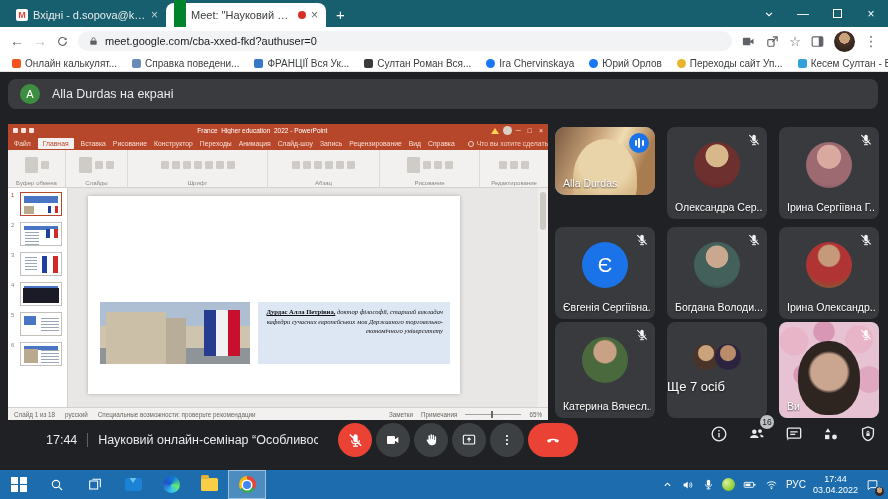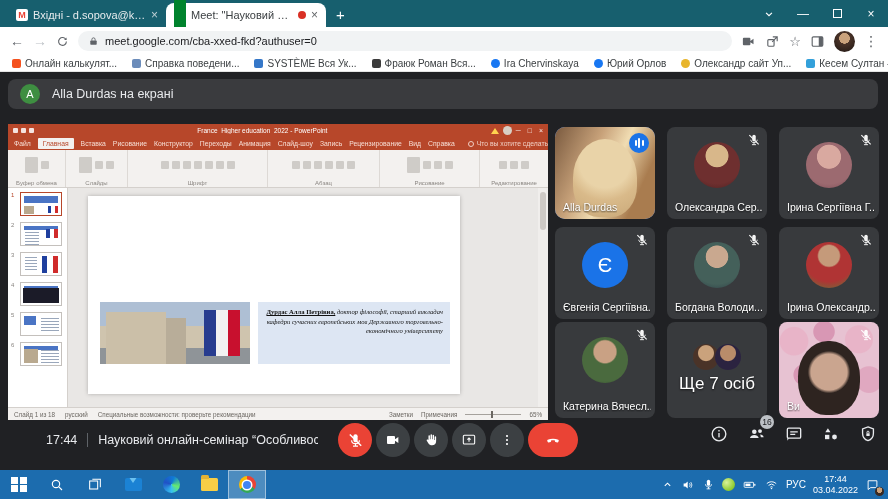--- a/index.html
+++ b/index.html
@@ -88,21 +88,21 @@
   .sauth b{font-style:normal;text-decoration:underline}
   .ppt-status{position:absolute;left:0;right:0;bottom:0;height:13px;background:#f3f1ef;border-top:1px solid #d4d0cc;display:flex;align-items:center;gap:10px;padding:0 6px;font-size:6.3px;color:#6b6762;white-space:nowrap}
   .ps-right{margin-left:auto;display:flex;align-items:center;gap:8px}
   .zoombar{width:56px;height:1px;background:#a5a19c;position:relative}
   .zoombar::after{content:"";position:absolute;left:26px;top:-3px;width:2px;height:7px;background:#6b6762}
 
   
   .tile{position:absolute;width:100px;border-radius:8px;background:#383a3d;overflow:hidden}
   .tile.present{outline:2.5px solid #669cf6;outline-offset:-2px;border-radius:10px}
   .pname{position:absolute;left:8px;bottom:6px;color:#fff;font-size:10.5px;text-shadow:0 1px 2px rgba(0,0,0,.7);white-space:nowrap;overflow:hidden;max-width:88px}
-  .pname.center{left:0;right:0;bottom:24px;text-align:center;max-width:none;font-size:17px}
+  .pname.center{left:0;right:0;bottom:24px;max-width:none;font-size:13px}
   .tmute{position:absolute;top:6px;right:6px;width:14px;height:14px;opacity:.95}
   .audio-ind{position:absolute;top:6px;right:6px;width:20px;height:20px;border-radius:50%;background:#1a73e8;display:flex;align-items:center;justify-content:center;gap:1.5px}
   .audio-ind i{width:2px;background:#fff;border-radius:1px}
   .audio-ind i:nth-child(1){height:6px}.audio-ind i:nth-child(2){height:10px}.audio-ind i:nth-child(3){height:6px}
   .pav{position:absolute;left:50%;top:38px;transform:translate(-50%,-50%);width:46px;height:46px;border-radius:50%}
   .pav.letter{background:#1a73e8;display:flex;align-items:center;justify-content:center;color:#fff;font-size:20px}
   .av1{background:radial-gradient(circle at 50% 30%,#d8b78a 28%,#6e2f2f 30% 70%,#4a2020)}
   .av2{background:radial-gradient(circle at 50% 32%,#d9a9a0 30%,#9c6a70 32% 70%,#7a4a55)}
   .av4{background:radial-gradient(circle at 50% 32%,#c9a88f 28%,#44605a 30% 70%,#2b3b44)}
   .av5{background:radial-gradient(circle at 50% 30%,#c59a7a 26%,#b03434 30% 65%,#5c7a3a)}
@@ -215,37 +215,37 @@
   <div class="bm">
       <span class="bmi c0"></span>
       <span>Онлайн калькулят...</span>
     </div>
   <div class="bm">
       <span class="bmi c1"></span>
       <span>Справка поведени...</span>
     </div>
   <div class="bm">
       <span class="bmi c2"></span>
-      <span>SYSTÈME Вся Ук...</span>
+      <span>ФРАНЦІЇ Вся Ук...</span>
     </div>
   <div class="bm">
       <span class="bmi c3"></span>
-      <span>Фраюк Роман Вся...</span>
+      <span>Султан Роман Вся...</span>
     </div>
   <div class="bm">
       <span class="bmi c4"></span>
       <span>Ira Chervinskaya</span>
     </div>
   <div class="bm">
       <span class="bmi c5"></span>
       <span>Юрий Орлов</span>
     </div>
   <div class="bm">
       <span class="bmi c6"></span>
-      <span>Олександр сайт Уп...</span>
+      <span>Переходы сайт Уп...</span>
     </div>
   <div class="bm">
       <span class="bmi c7"></span>
       <span>Кесем Султан - Все...</span>
     </div>
 
 </div>
 
 <div class="meet">
 
@@ -413,21 +413,21 @@
       <span>Специальные возможности: проверьте рекомендации</span>
       <span class="ps-right">
         <span>Заметки</span>
         <span>Примечания</span>
         <span class="zoombar"></span>
         <span>65%</span>
       </span>
     </div>
   </div>
 
-  <div class="tile present" style="left:555px;top:55px;height:92px">
+  <div class="tile present" style="left:555px;top:55px;height:68px">
     <div class="vid alla"></div>
     <div class="audio-ind">
         <i></i>
         <i></i>
         <i></i>
       </div>
     <div class="pname">Alla Durdas</div>
   </div>
   <div class="tile" style="left:667px;top:55px;height:92px">
     <span class="tmute">

